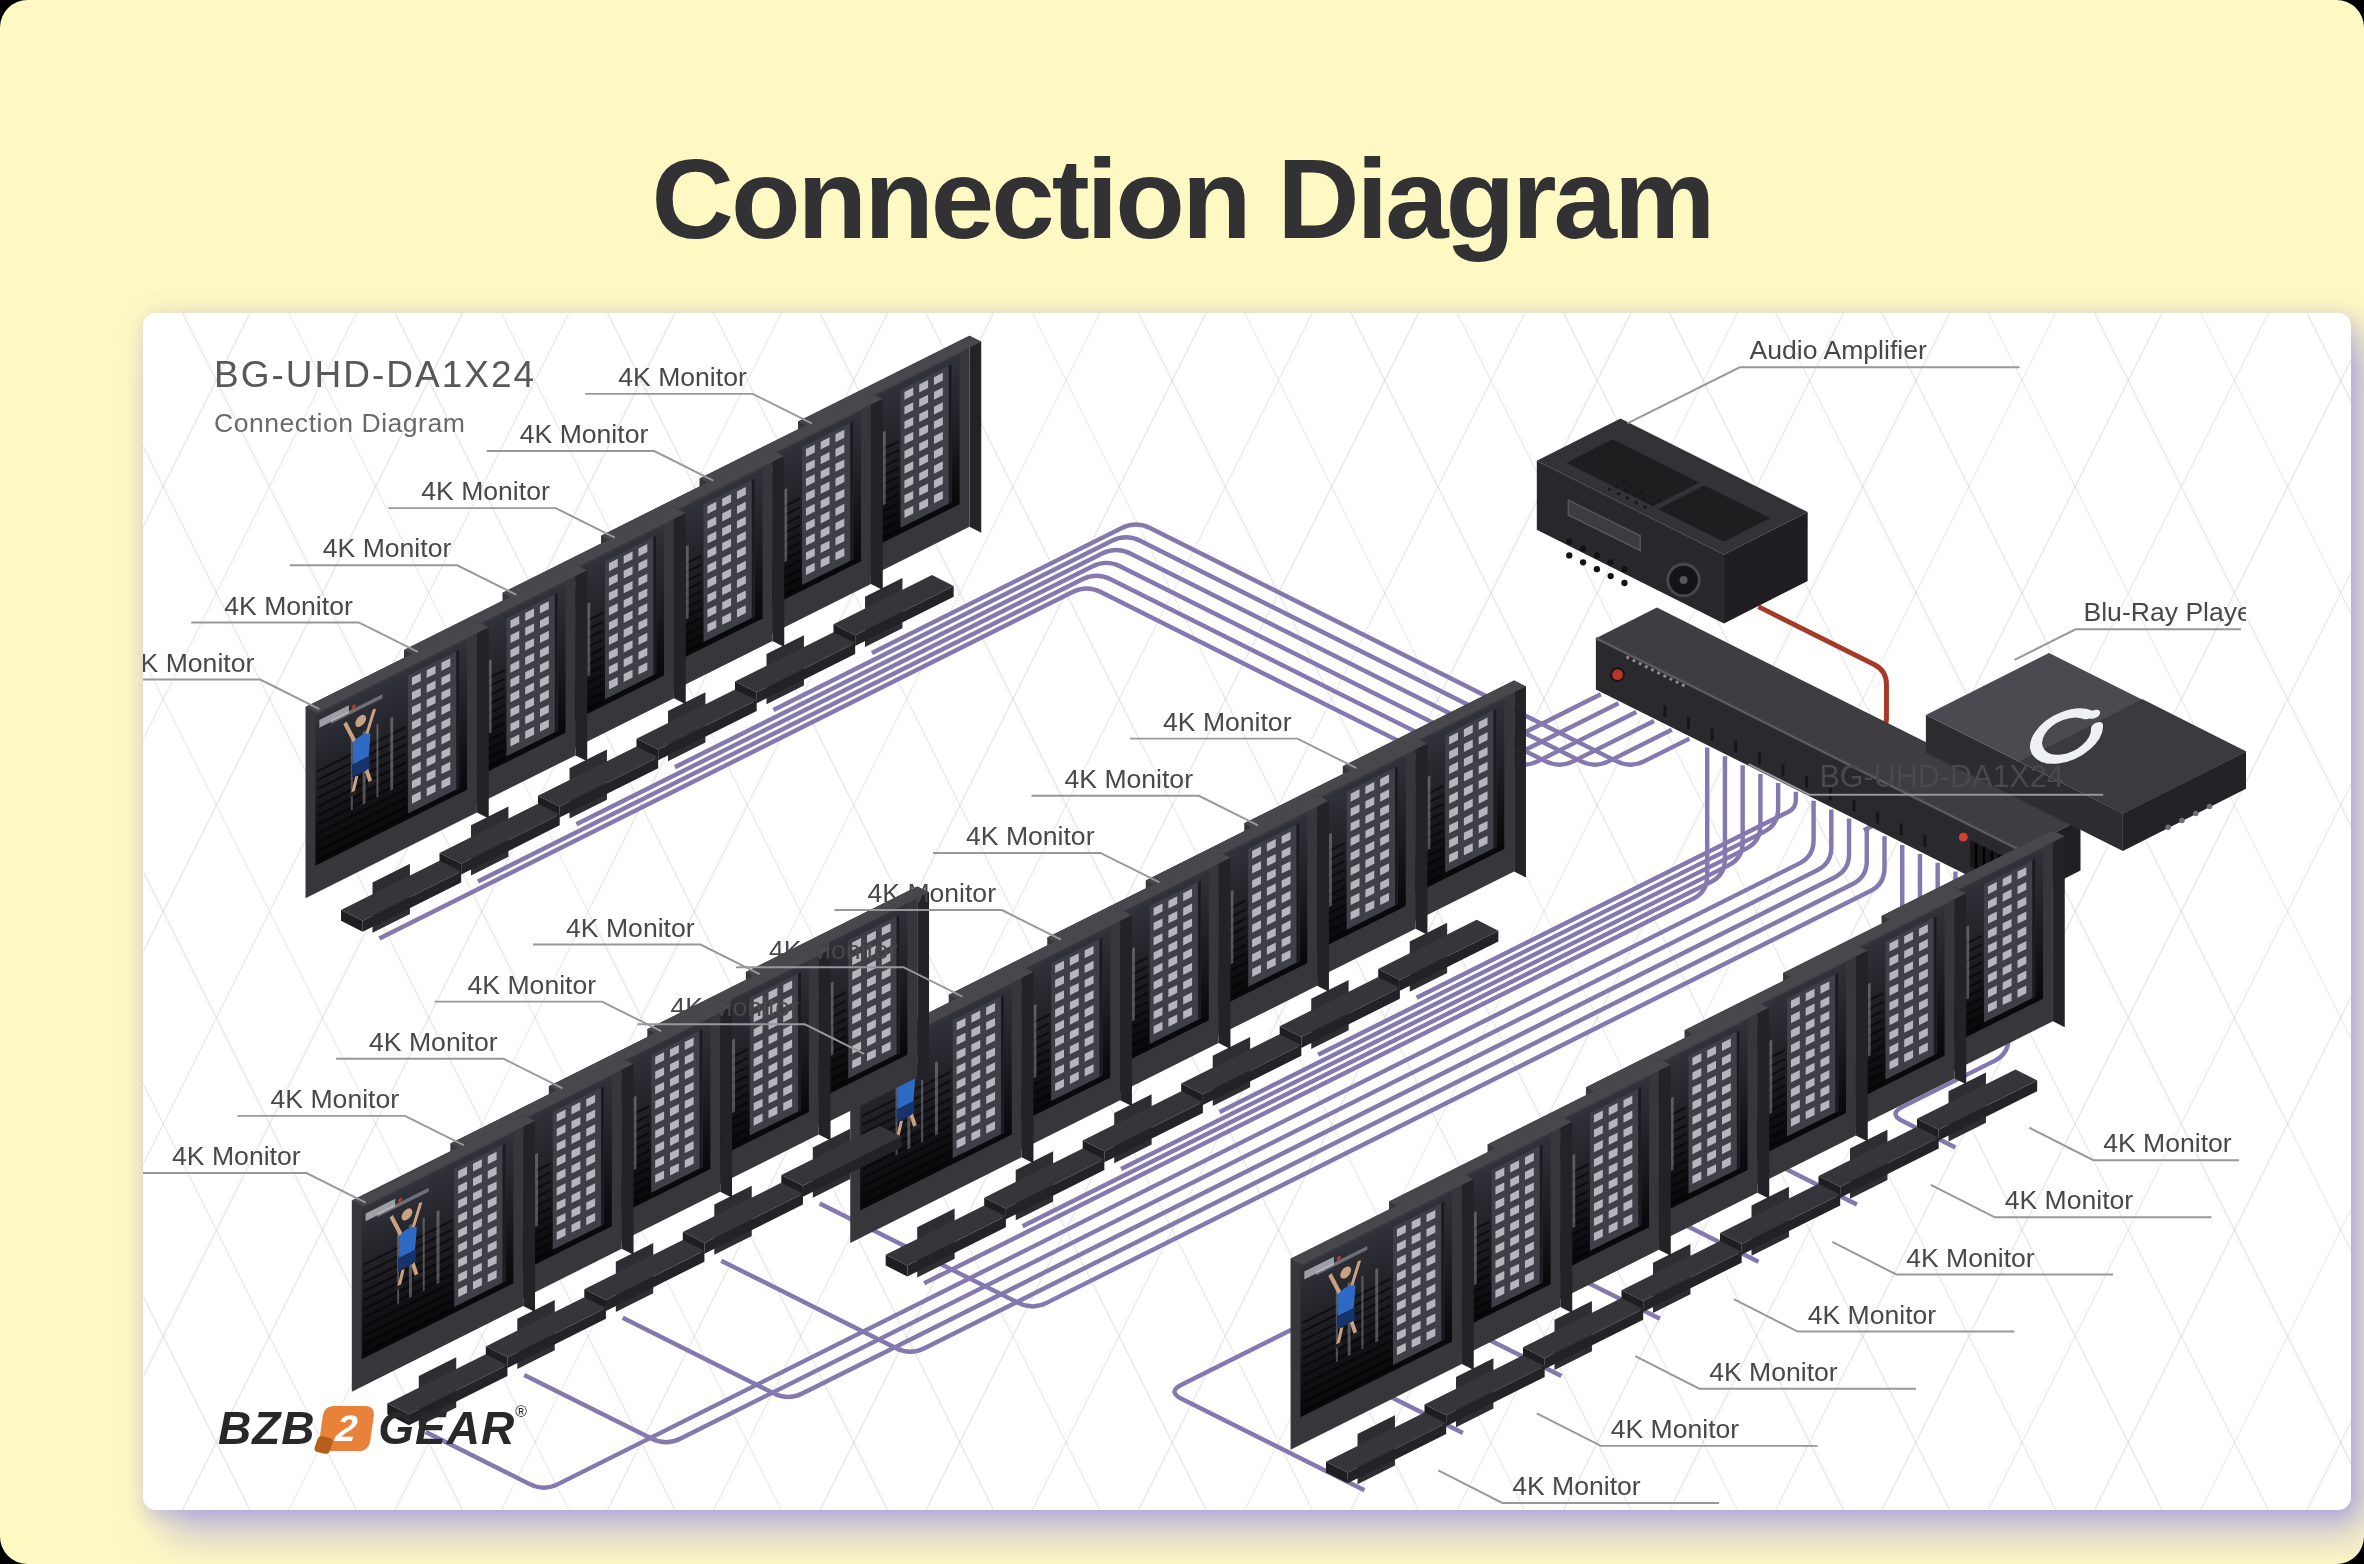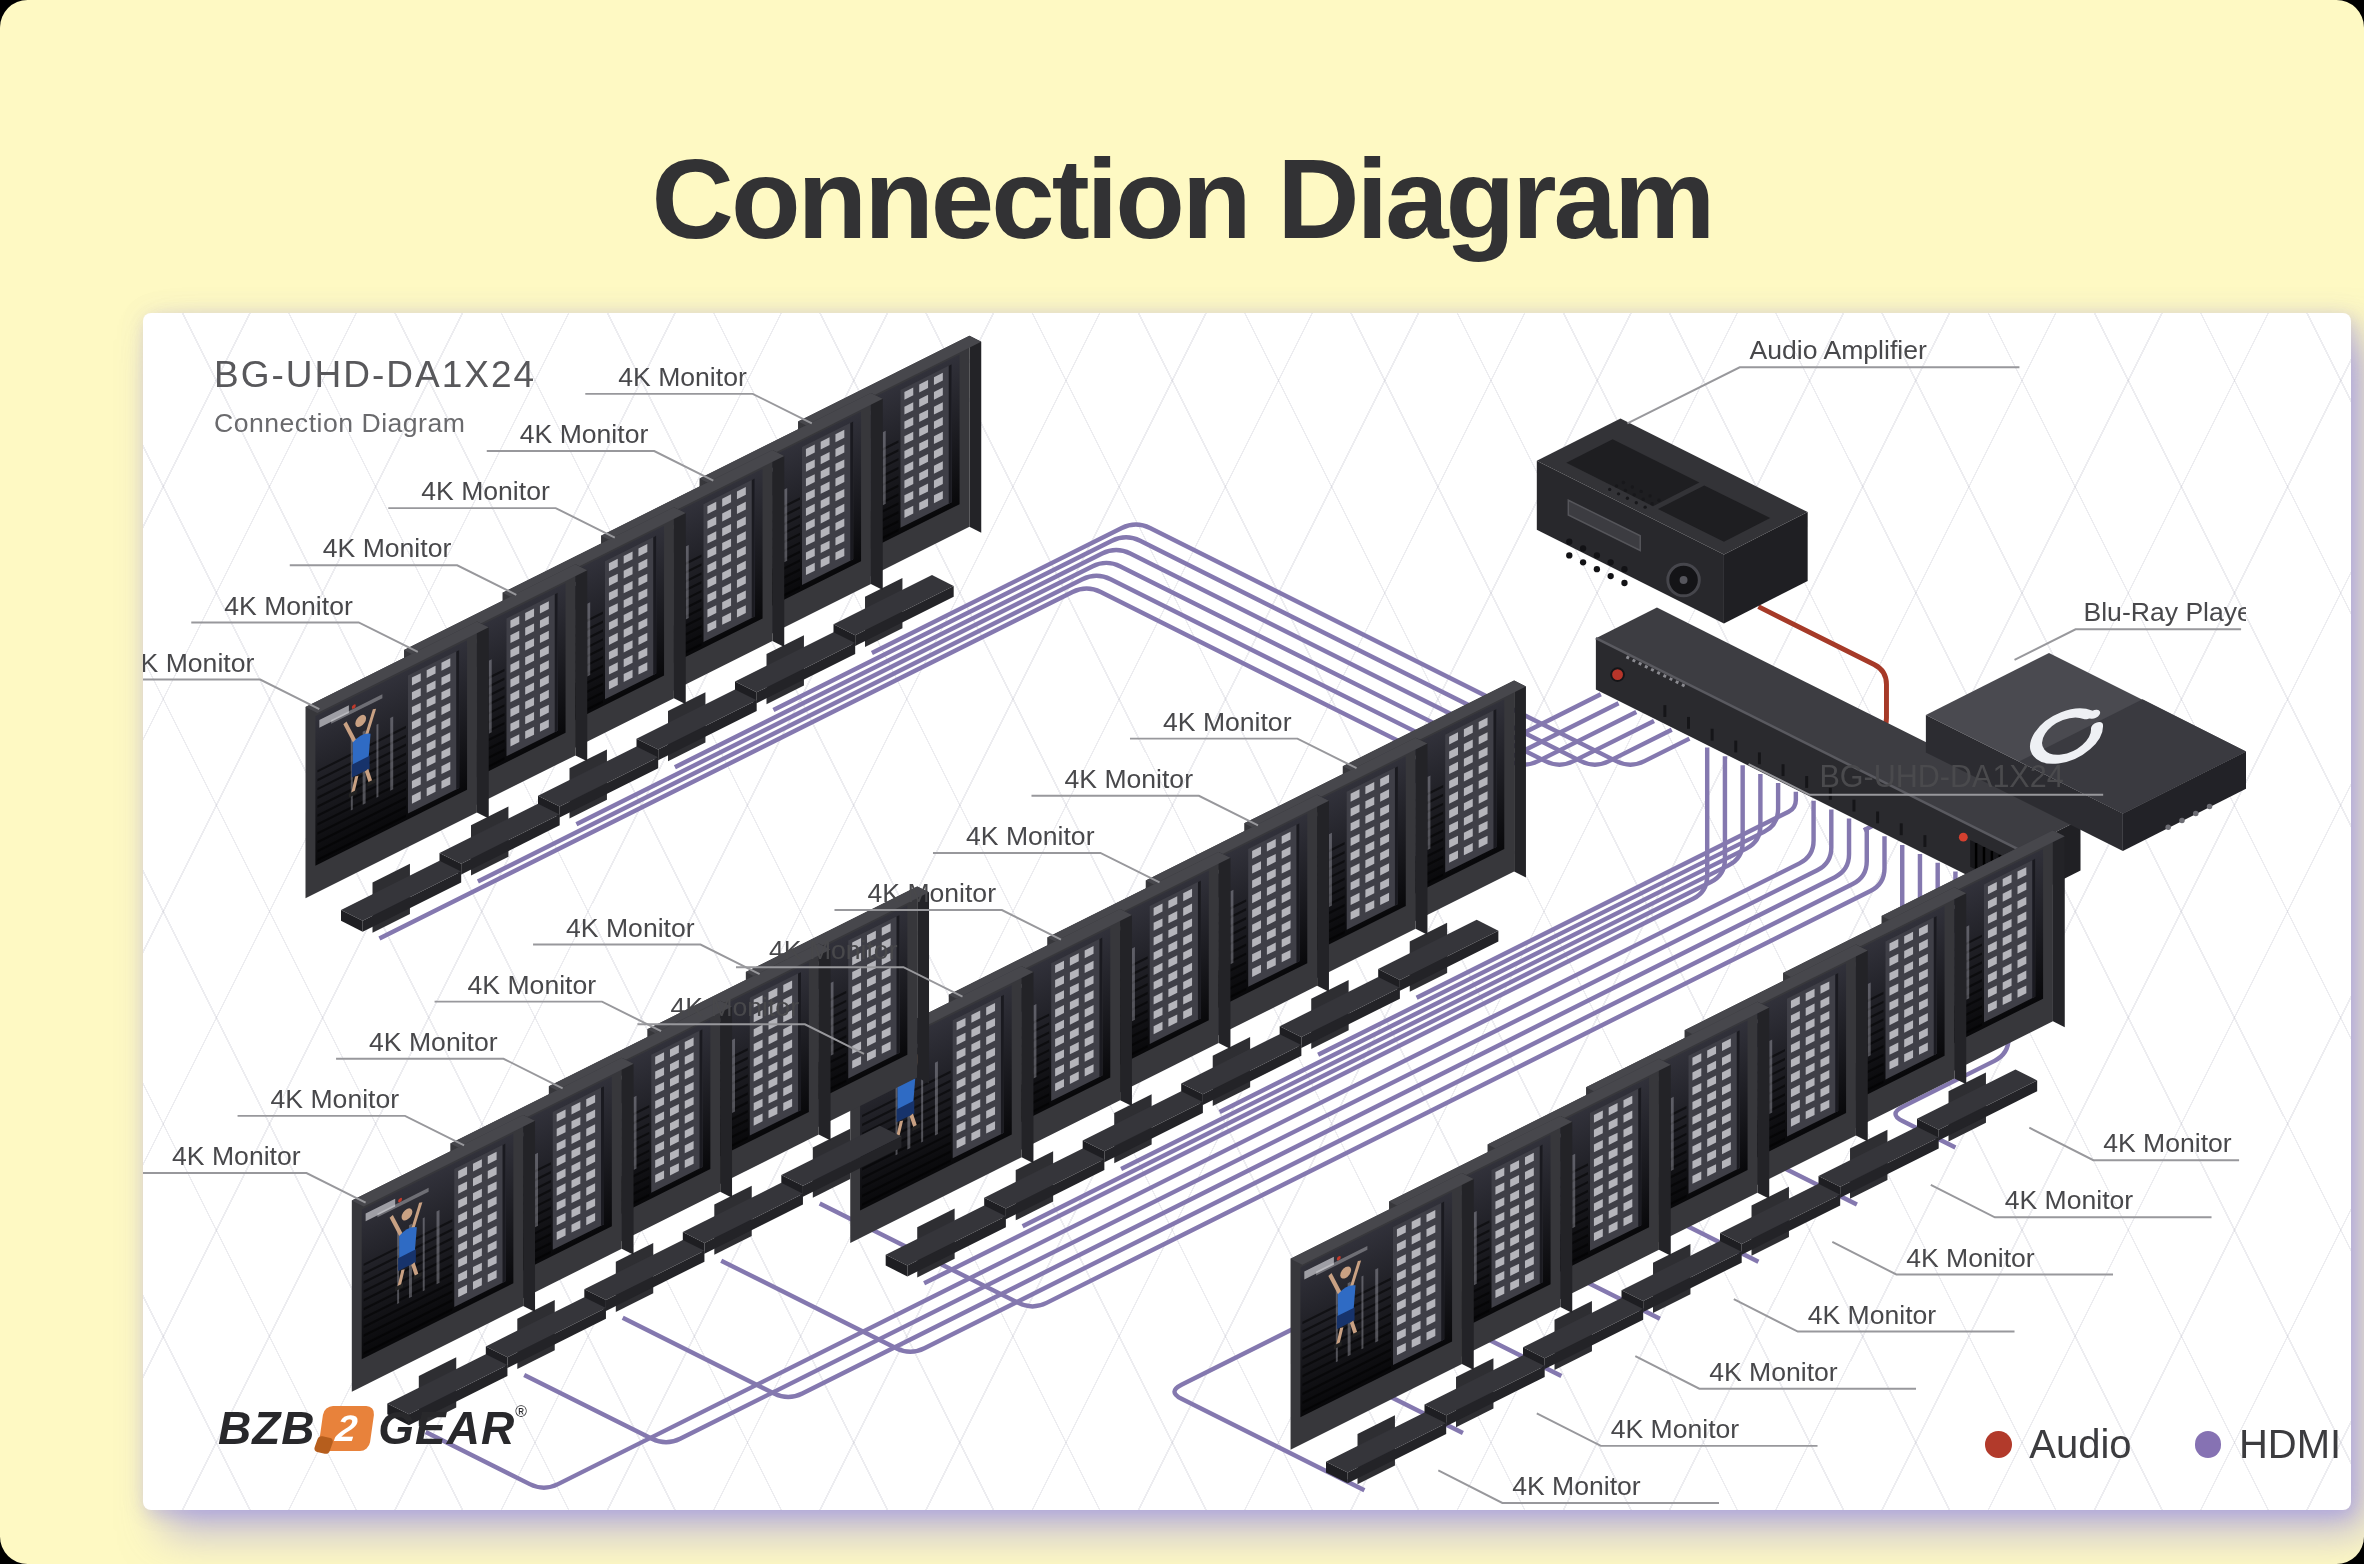--- a/index.html
+++ b/index.html
@@ -1,20 +1,20 @@
 <!DOCTYPE html>
 <html><head>
 <meta charset="utf-8">
 <style>
   html,body{margin:0;padding:0;background:#000;}
   body{font-family:"Liberation Sans",sans-serif;}
   .page{position:relative;width:2364px;height:1564px;background:#fef9c3;border-radius:27.6px;overflow:hidden;}
   .title{position:absolute;top:57px;left:0;right:0;text-align:center;
          font-size:114px;font-weight:bold;letter-spacing:-3px;color:#323234;}
-  .panel{position:absolute;left:143px;top:313px;width:2208px;height:1197px;border-radius:8px;
+  .panel{position:absolute;left:143px;top:313px;width:2208px;height:1197px;border-radius:13px;
          background-color:#fff;
          background-image:
            repeating-linear-gradient(63.43deg, rgba(148,148,168,.17) 0 1.6px, transparent 1.6px 95px),
            repeating-linear-gradient(116.57deg, rgba(148,148,168,.17) 0 1.6px, transparent 1.6px 95px);
          box-shadow: 19.7px 23.6px 43px -2px rgba(126,116,238,.50), 3.9px 5.9px 15.8px rgba(126,116,238,.22), 0 0 25.6px rgba(126,116,238,.10);
          }
   .panel svg{position:absolute;left:0;top:0;}
   .hdr{position:absolute;left:71px;top:41px;}
   .hdr .model{font-size:37px;letter-spacing:2px;color:#58585b;}
   .hdr .sub{font-size:26.6px;letter-spacing:0.5px;color:#6a6a6d;margin-top:11.8px;}
@@ -386,25 +386,15 @@
 
     <div class="logo">
       <span class="t">BZB</span>
       <span class="tile">
           <span class="two">2</span>
         </span>
       <span class="t">GEAR</span>
       <span class="reg">®</span>
     </div>
 
-    <div class="legend">
-      <span class="item">
-        <span class="dot" id="dot-audio" style="background: rgb(178, 58, 43);"></span>
-        <span class="lab">Audio</span>
-      </span>
-      <span class="item">
-        <span class="dot" id="dot-hdmi" style="background: rgb(134, 114, 179);"></span>
-        <span class="lab">HDMI</span>
-      </span>
-    </div>
   </div>
 </div>
 
 
 </body></html>

